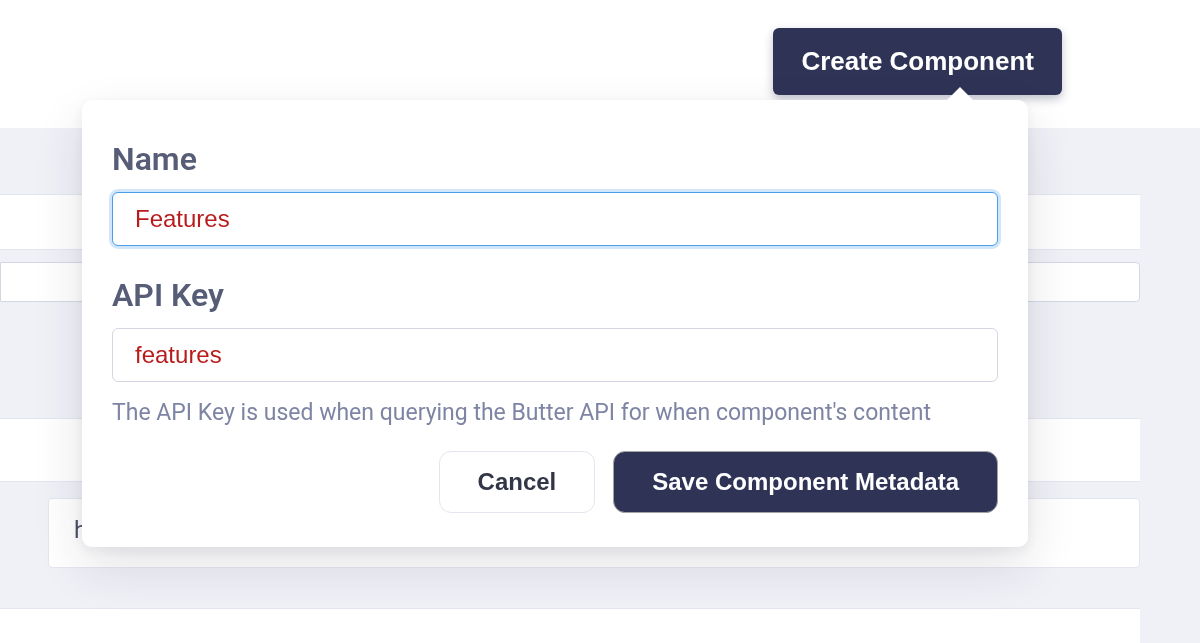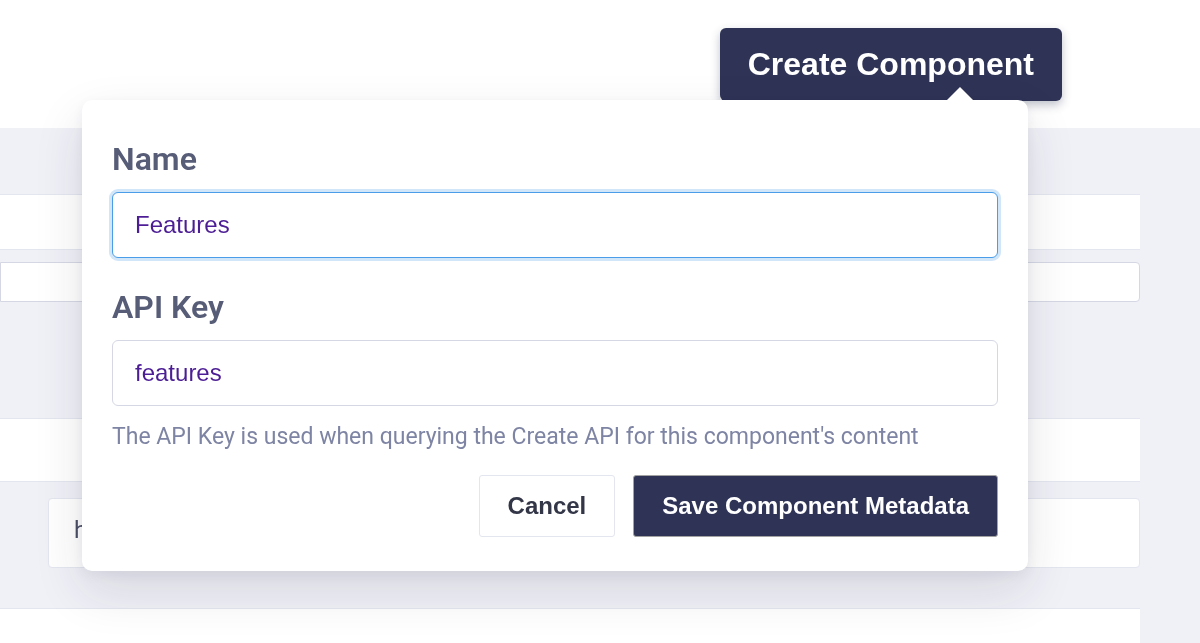--- a/index.html
+++ b/index.html
@@ -84,21 +84,21 @@
     color: #4a4f66;
   }
 
   
   .create-btn {
     position: absolute;
     top: 28px;
     right: 138px;
     background: #2f3457;
     color: #ffffff;
-    font-size: 32px;
+    font-size: 26px;
     font-weight: 600;
     padding: 18px 28px;
     border-radius: 6px;
     border: none;
     box-shadow: 0 4px 10px rgba(47,52,87,0.3);
     cursor: pointer;
   }
 
   
   .modal {
@@ -124,23 +124,23 @@
   }
 
   .field-label {
     font-size: 32px;
     font-weight: 600;
     color: #575c77;
     margin-bottom: 14px;
   }
   .text-input {
     width: 100%;
-    height: 66px;
+    height: 54px;
     font-size: 24px;
-    color: #4c1d95;
+    color: #b91c1c;
     padding: 0 22px;
     border: 1px solid #d5d8e4;
     border-radius: 6px;
     outline: none;
     background: #ffffff;
   }
   .text-input.focused {
     border: 1px solid #4a9de8;
     box-shadow: 0 0 0 3px rgba(74,157,232,0.25);
   }
@@ -155,22 +155,22 @@
   }
   .modal-actions {
     display: flex;
     justify-content: flex-end;
     gap: 18px;
     margin-top: 22px;
   }
   .btn {
     font-size: 24px;
     font-weight: 700;
-    padding: 16px 28px;
-    border-radius: 3px;
+    padding: 16px 38px;
+    border-radius: 12px;
     cursor: pointer;
   }
   .btn-cancel {
     background: #ffffff;
     color: #333647;
     border: 1px solid #e4e6ef;
   }
   .btn-save {
     background: #2f3457;
     color: #ffffff;
@@ -193,21 +193,21 @@
 <div class="modal">
 
   <div class="field-group">
     <div class="field-label">Name</div>
     <input type="text" class="text-input focused" value="Features" style="">
   </div>
 
   <div class="field-group" style="margin-bottom:16px">
     <div class="field-label">API Key</div>
     <input type="text" class="text-input" value="features" style="">
-    <div class="help-text">The API Key is used when querying the Create API for this component's content</div>
+    <div class="help-text">The API Key is used when querying the Butter API for when component's content</div>
   </div>
 
   <div class="modal-actions">
     <button class="btn btn-cancel">Cancel</button>
     <button class="btn btn-save">Save Component Metadata</button>
   </div>
 
 </div>
 
 </body></html>

